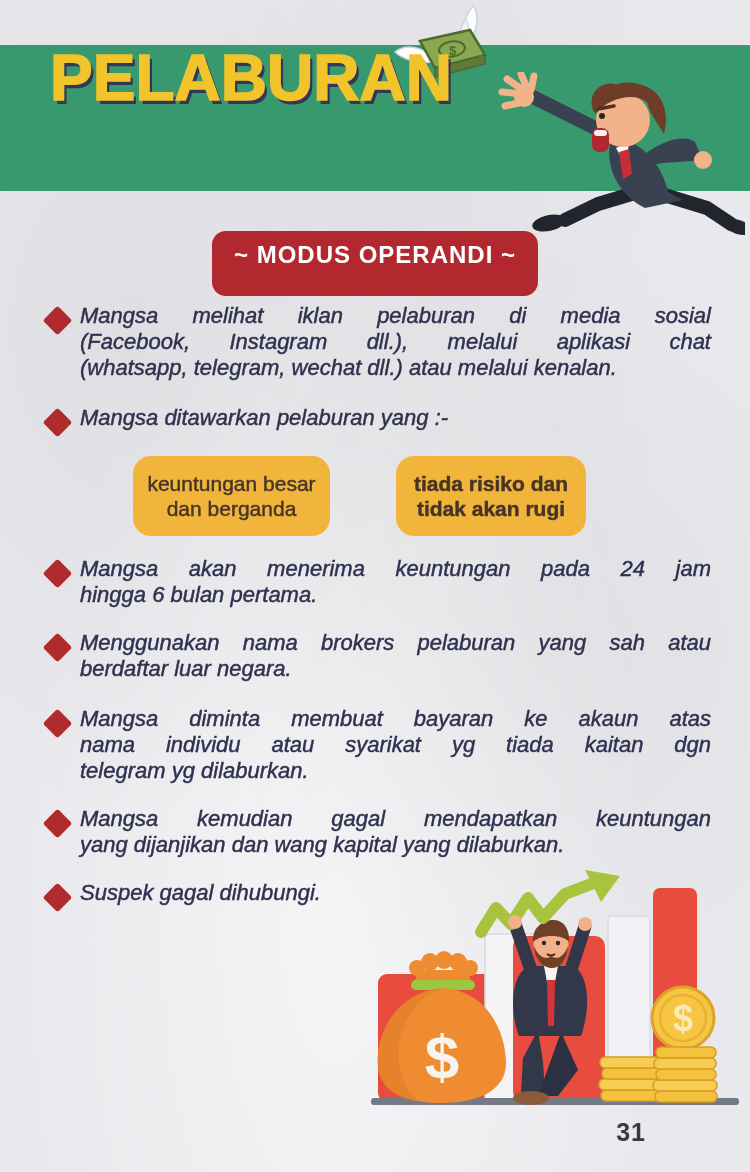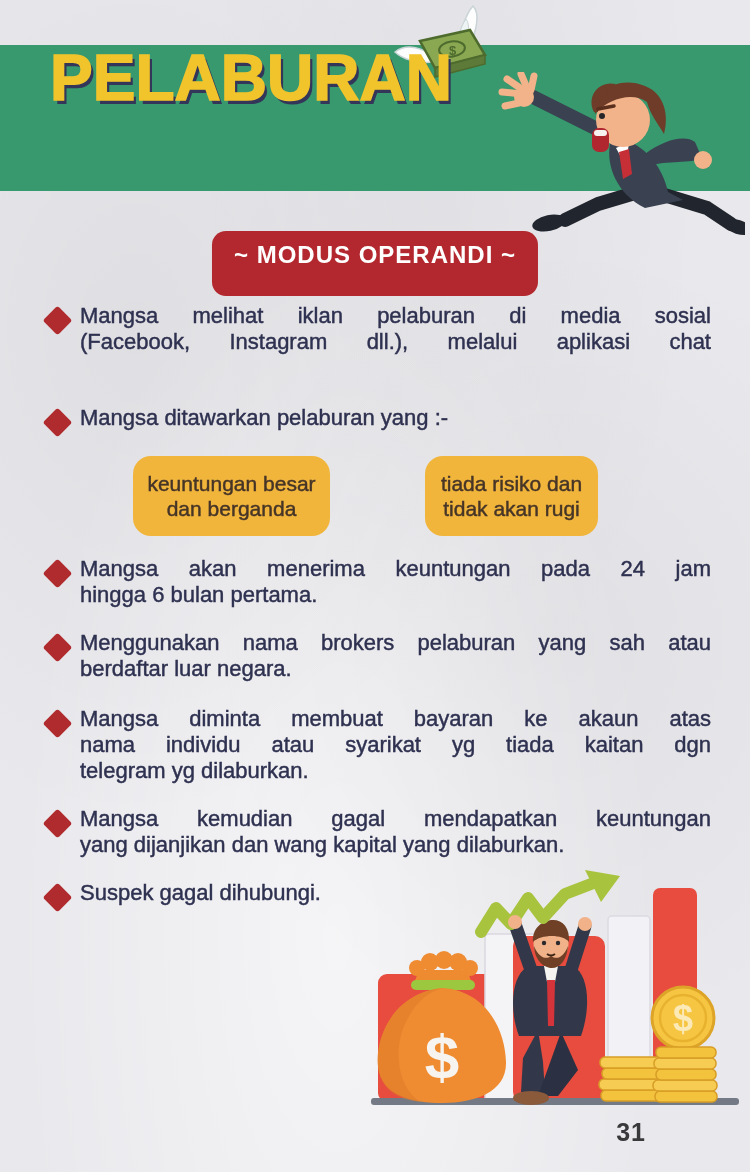--- a/index.html
+++ b/index.html
@@ -18,30 +18,30 @@
     color:#f2c42c;font-weight:bold;z-index:3;
     text-shadow:3px 4px 0 #333659;-webkit-text-stroke:1.6px #f2c42c;}
   .title .l1{font-size:64px;line-height:60px;letter-spacing:6px;}
   .title .l2{font-size:64px;line-height:64px;letter-spacing:0px;}
   .badge{position:absolute;top:231px;left:50%;transform:translateX(-50%);
     background:#b3282e;color:#ffffff;font-weight:bold;font-size:24px;letter-spacing:1px;
     padding:10px 22px 27px;border-radius:14px;white-space:nowrap;z-index:4;}
   .bullet{position:absolute;left:42px;width:676px;display:flex;}
   .diamond{width:21px;height:21px;background:#b02b2e;transform:rotate(45deg);
     border-radius:3px;flex:none;margin:7px 12px 0 5px;}
-  .btext{color:#2e3150;font-size:22px;line-height:26px;width:631px;
+  .btext{color:#2e3150;font-size:22px;line-height:26px;width:631px;font-style:italic;
     -webkit-text-stroke:0.45px #2e3150;}
   .jline{display:block;text-align-last:justify;}
   .lline{display:block;text-align-last:left;}
   .p1{top:303px}.p2{top:405px}.p3{top:556px}.p4{top:630px}.p5{top:706px}.p6{top:806px}.p7{top:880px}
   .tag{position:absolute;background:#f1b53c;border-radius:18px;color:#463527;
     font-size:21px;line-height:25px;text-align:center;display:flex;flex-direction:column;
     justify-content:center;-webkit-text-stroke:0.45px #463527;z-index:2;}
   .tag1{left:133px;top:456px;width:197px;height:80px;}
-  .tag2{left:425px;top:456px;width:173px;height:80px;}
+  .tag2{left:396px;top:456px;width:190px;height:80px;font-weight:bold;}
   .tagline{display:block;}
   .svgabs{position:absolute;z-index:2;}
   .pagenum{position:absolute;top:1118px;left:0;width:646px;text-align:right;
     font-size:25px;font-weight:bold;color:#39393b;letter-spacing:1px;}
 </style>
 </head>
 <body>
 
 <div class="banner"></div>
 
@@ -93,20 +93,21 @@
   </g>
 </svg>
 
 <div class="badge">~ MODUS OPERANDI ~</div>
 
 <div class="bullet p1">
   <span class="diamond"></span>
   <span class="btext">
     <span class="jline">Mangsa melihat iklan pelaburan di media sosial</span>
     <span class="jline">(Facebook, Instagram dll.), melalui aplikasi chat</span>
+    <span class="lline">(whatsapp, telegram, wechat dll.) atau melalui kenalan.</span>
   </span>
 </div>
 
 <div class="bullet p2">
   <span class="diamond"></span>
   <span class="btext">
     <span class="lline">Mangsa ditawarkan pelaburan yang :-</span>
   </span>
 </div>
 

